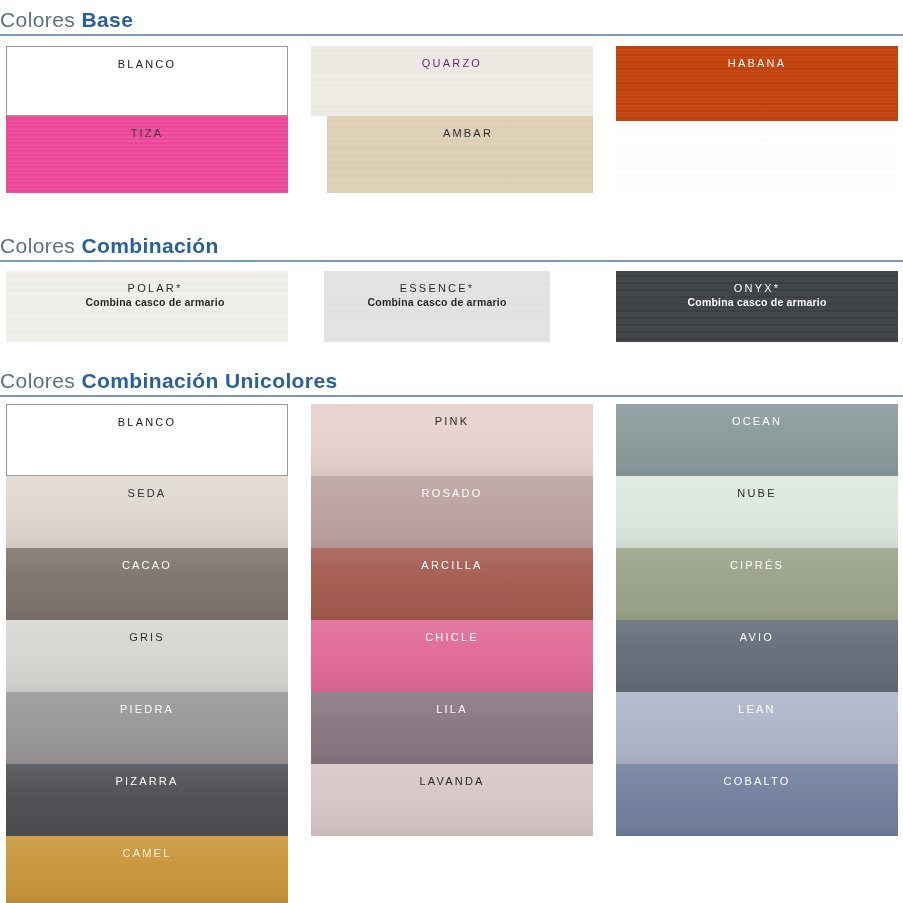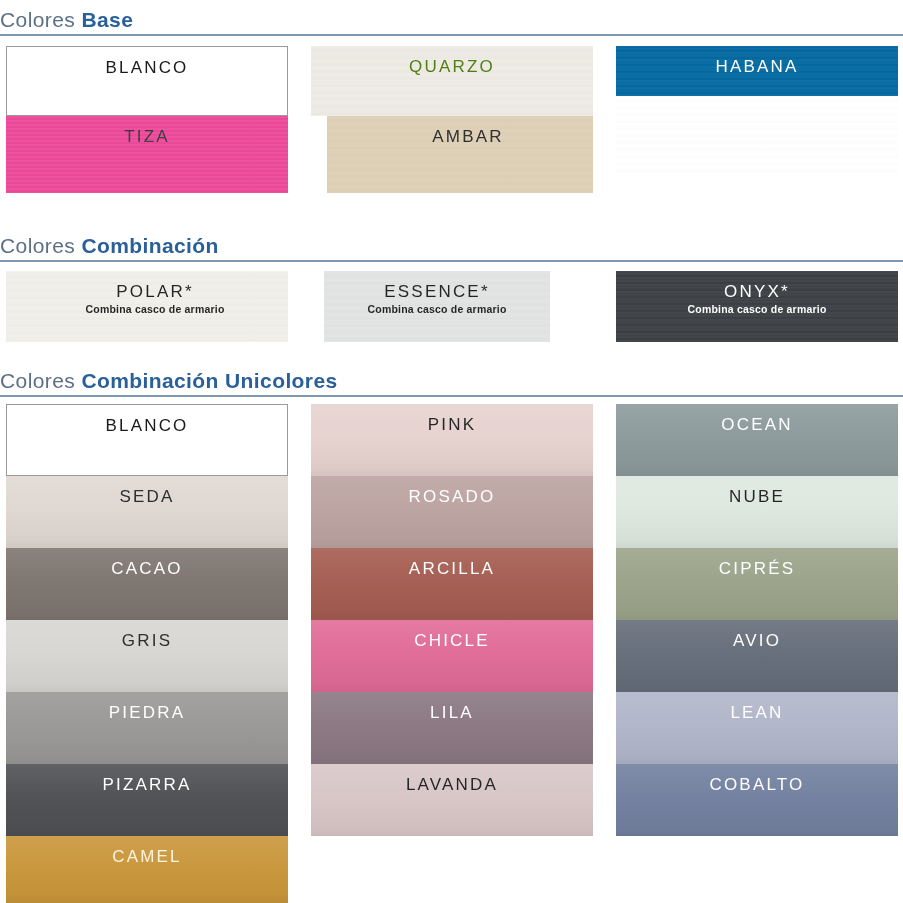--- a/index.html
+++ b/index.html
@@ -44,21 +44,21 @@
   .swatch {
     position: relative;
     width: 100%;
     display: flex;
     flex-direction: column;
     align-items: center;
     justify-content: flex-start;
   }
 
   .swatch-label {
-    font-size: 17px;
+    font-size: 11px;
     letter-spacing: 2.2px;
     font-weight: 400;
     padding-top: 11px;
     text-align: center;
     line-height: 1.15;
     pointer-events: none;
   }
   .swatch-sublabel {
     font-size: 10.5px;
     letter-spacing: 0.2px;
@@ -126,30 +126,30 @@
     </div>
     <div class="swatch" style="height: 98px; background-color: #ec4899;">
       <span class="grain-soft"></span>
       <span class="swatch-label" style="color: rgb(58, 58, 58);">TIZA</span>
     </div>
   </div>
 
   <div class="swatch-col" style="left:311px; top:46px; width:282px; height:147px;">
     <div class="swatch" style="height: 70px; background-color: rgb(238, 234, 228);">
       <span class="grain"></span>
-      <span class="swatch-label" style="color: #4d7c0f;">QUARZO</span>
+      <span class="swatch-label" style="color: #701a75;">QUARZO</span>
     </div>
     <div class="swatch" style="height: 77px; background-color: rgb(222, 208, 182); margin-left: 16px;">
       <span class="grain"></span>
       <span class="swatch-label" style="color: rgb(43, 43, 43);">AMBAR</span>
     </div>
   </div>
 
   <div class="swatch-col" style="left:616px; top:46px; width:282px; height:147px;">
-    <div class="swatch" style="height: 50px; background-color: #0369a1;">
+    <div class="swatch" style="height: 75px; background-color: #c2410c;">
       <span class="grain"></span>
       <span class="swatch-label" style="color: rgb(255, 255, 255);">HABANA</span>
     </div>
     <div class="swatch" style="height:77px;">
       <span class="grain"></span>
       <span class="swatch-label" style="color: rgb(255, 255, 255);">TERRA</span>
     </div>
   </div>
 
   <div class="section-heading" style="top: 234px; border-bottom-color: rgb(128, 153, 179);">

